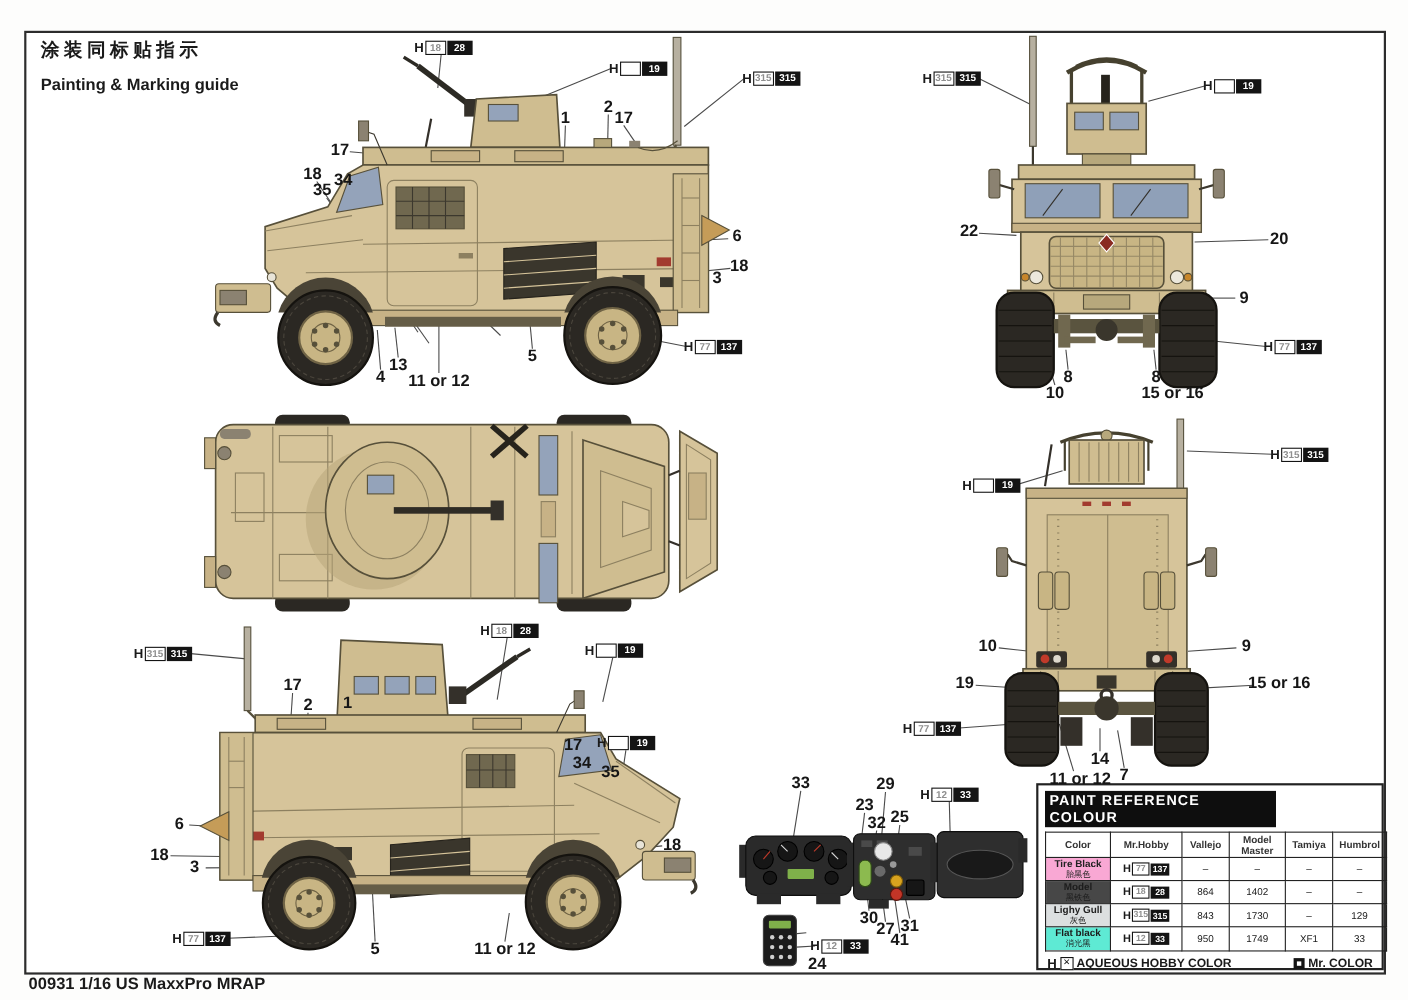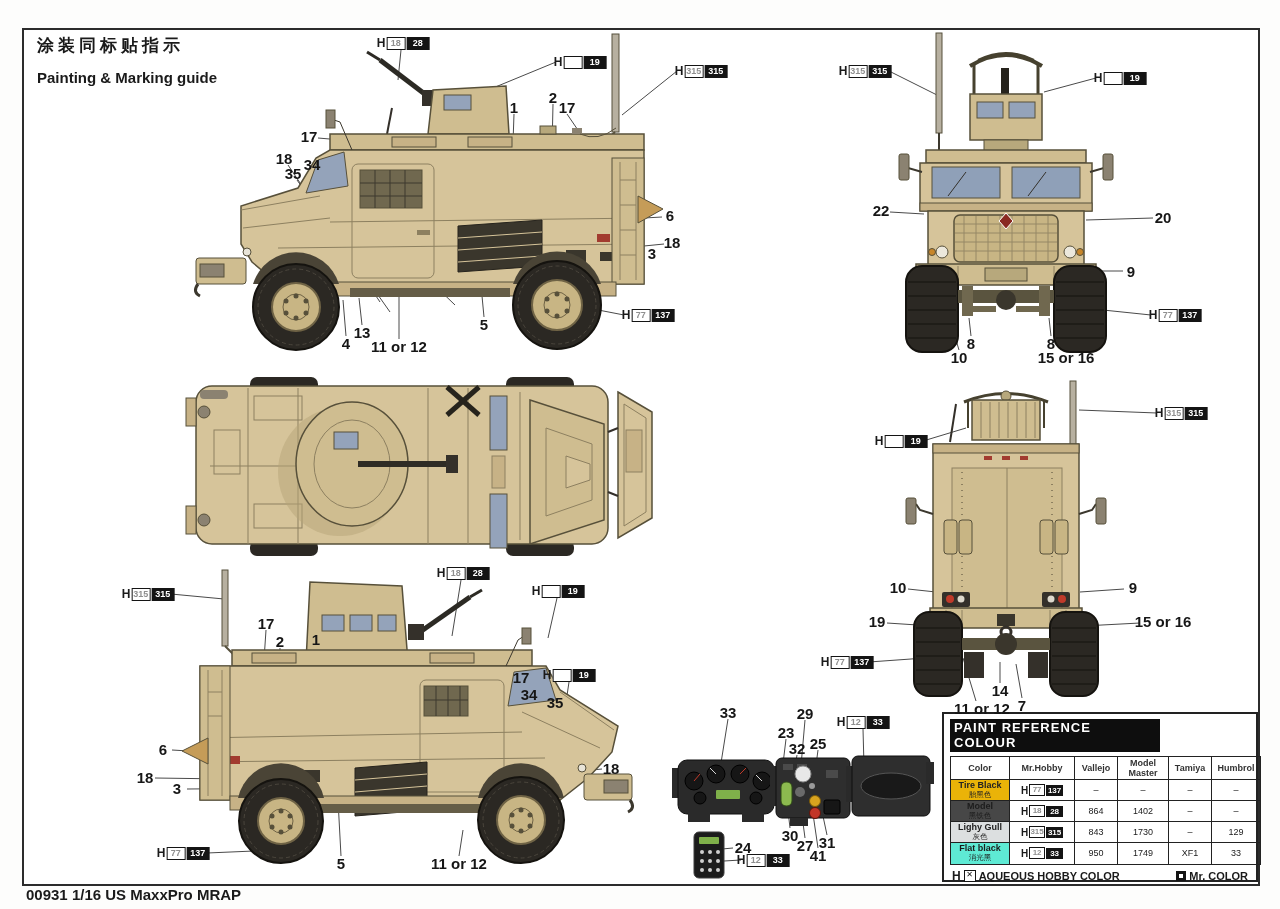--- a/index.html
+++ b/index.html
@@ -525,21 +525,21 @@
             <th style="width: 64px;">Mr.Hobby</th>
             <th style="width: 42px;">Vallejo</th>
             <th style="width: 50px;">Model
 Master</th>
             <th style="width: 42px;">Tamiya</th>
             <th style="width: 48px;">Humbrol</th>
           </tr>
         </thead>
       <tbody id="paint-rows">
           <tr>
-            <td class="swatch" style="background: #eab308; color: rgb(34, 34, 34); margin-top: 32px;">
+            <td class="swatch" style="background: #f9a8d4; color: rgb(34, 34, 34); margin-top: 32px;">
               <div>Tire Black</div>
               <div class="cn">胎黑色</div>
             </td>
             <td><span class="chip-inline">
                 <span class="h">H</span>
                 <span class="aq">77</span>
                 <span class="mr">137</span>
               </span></td>
             <td>–</td>
             <td>–</td>
@@ -649,21 +649,21 @@
     <div class="callout" style="left: 459px; top: 863px;">11 or 12</div>
     <div class="callout" style="left: 728px; top: 712px;">33</div>
     <div class="callout" style="left: 786px; top: 732px;">23</div>
     <div class="callout" style="left: 805px; top: 713px;">29</div>
     <div class="callout" style="left: 797px; top: 748px;">32</div>
     <div class="callout" style="left: 818px; top: 743px;">25</div>
     <div class="callout" style="left: 790px; top: 835px;">30</div>
     <div class="callout" style="left: 805px; top: 845px;">27</div>
     <div class="callout" style="left: 827px; top: 842px;">31</div>
     <div class="callout" style="left: 818px; top: 855px;">41</div>
-    <div class="callout" style="left: 743px; top: 847px;">24</div>
+    <div class="callout" style="left: 743px; top: 876px;">24</div>
     <div class="chip" style="left: 403px; top: 43px;">
       <span class="h">H</span>
       <span class="aq">18</span>
       <span class="mr">28</span>
     </div>
     <div class="chip" style="left: 580px; top: 62px;">
       <span class="h">H</span>
       <span class="aq"></span>
       <span class="mr">19</span>
     </div>

